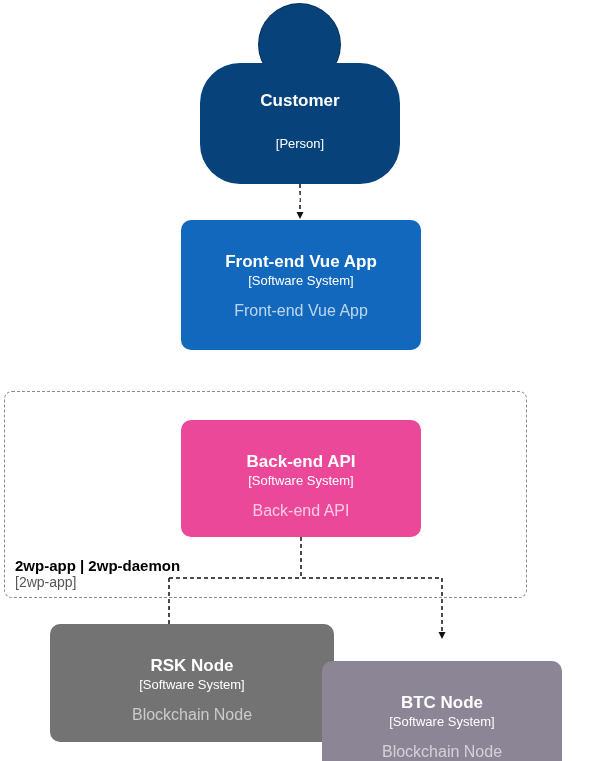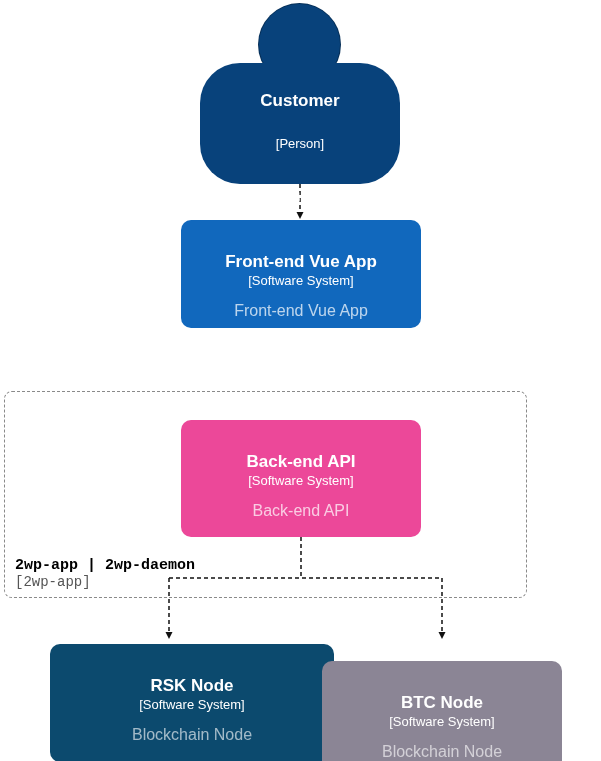--- a/index.html
+++ b/index.html
@@ -52,21 +52,21 @@
     text-align: left;
   }
   .boundary-label .b-title { font-size: 15px; font-weight: bold; color: #000000; line-height: 18px; }
   .boundary-label .b-subtitle { font-size: 14px; color: #555555; line-height: 14px; }
 </style>
 </head>
 <body>
 
 <div class="canvas">
 
-  <div class="boundary" style="left:4px; top:391px; width:523px; height:207px;font-family:Liberation Mono, monospace;">
+  <div class="boundary" style="left:4px; top:391px; width:523px; height:207px;">
     <div class="boundary-label">
       <div class="b-title">2wp-app | 2wp-daemon</div>
       <div class="b-subtitle">[2wp-app]</div>
     </div>
   </div>
 
   <svg class="connector-layer" width="601" height="761" viewBox="0 0 601 761" xmlns="http://www.w3.org/2000/svg">
     <defs>
       <marker id="arrowhead" markerUnits="userSpaceOnUse" markerWidth="10" markerHeight="10" refX="0" refY="3.5" orient="auto">
         <path d="M0,0 L7,3.5 L0,7 Z" style="fill: rgb(17, 17, 17);"></path>
@@ -79,33 +79,33 @@
     <line x1="442" y1="578" x2="442" y2="632" stroke-width="1.5" stroke-dasharray="4 3" marker-end="url(#arrowhead)" style="stroke: rgb(17, 17, 17);"></line>
   </svg>
 
   <div class="person-head" style="left: 258px; top: 3px; width: 83px; height: 83px; background-color: rgb(8, 66, 123);"></div>
   <div class="shape person-body" style="left: 200px; top: 63px; width: 200px; height: 121px; background-color: rgb(8, 66, 123);">
     <div class="title">Customer</div>
     <div class="subtitle">[Person]</div>
     <div class="desc">BTC or rBTC owner</div>
   </div>
 
-  <div class="shape sysbox" style="left: 181px; top: 220px; width: 240px; height: 108px; background-color: rgb(17, 104, 189);">
+  <div class="shape sysbox" style="left: 181px; top: 220px; width: 240px; height: 130px; background-color: rgb(17, 104, 189);">
     <div class="title">Front-end Vue App</div>
     <div class="subtitle">[Software System]</div>
     <div class="desc">Front-end Vue App</div>
   </div>
 
   <div class="shape sysbox" style="left: 181px; top: 420px; width: 240px; height: 117px; background-color: #ec4899;">
     <div class="title">Back-end API</div>
     <div class="subtitle">[Software System]</div>
     <div class="desc">Back-end API</div>
   </div>
 
-  <div class="shape sysbox node-shape" style="left: 50px; top: 644px; width: 284px; height: 118px; background-color: #0c4a6e;">
+  <div class="shape sysbox node-shape" style="left: 50px; top: 624px; width: 284px; height: 118px; background-color: #737373;">
     <div class="title">RSK Node</div>
     <div class="subtitle">[Software System]</div>
     <div class="desc">Blockchain Node</div>
   </div>
 
   <div class="shape sysbox node-shape" style="left: 322px; top: 640px; width: 240px; height: 120px; background-color: rgb(139, 133, 149); margin-top: 21px;">
     <div class="title">BTC Node</div>
     <div class="subtitle">[Software System]</div>
     <div class="desc">Blockchain Node</div>
   </div>

